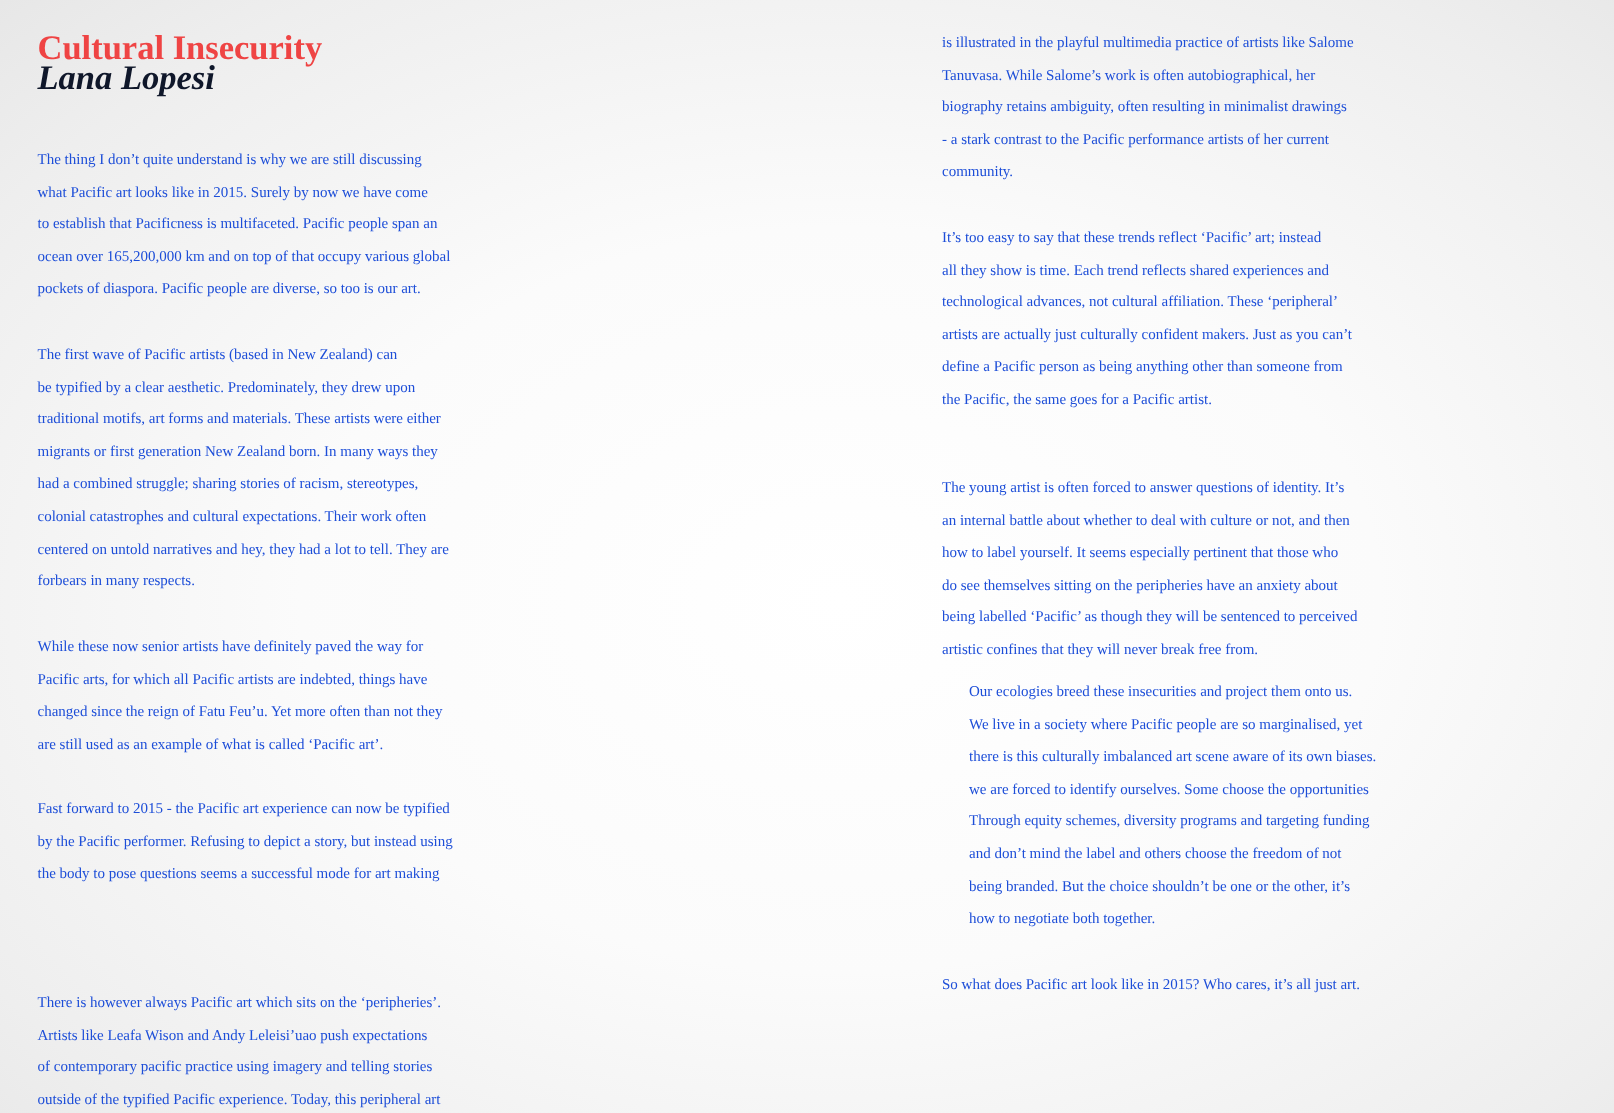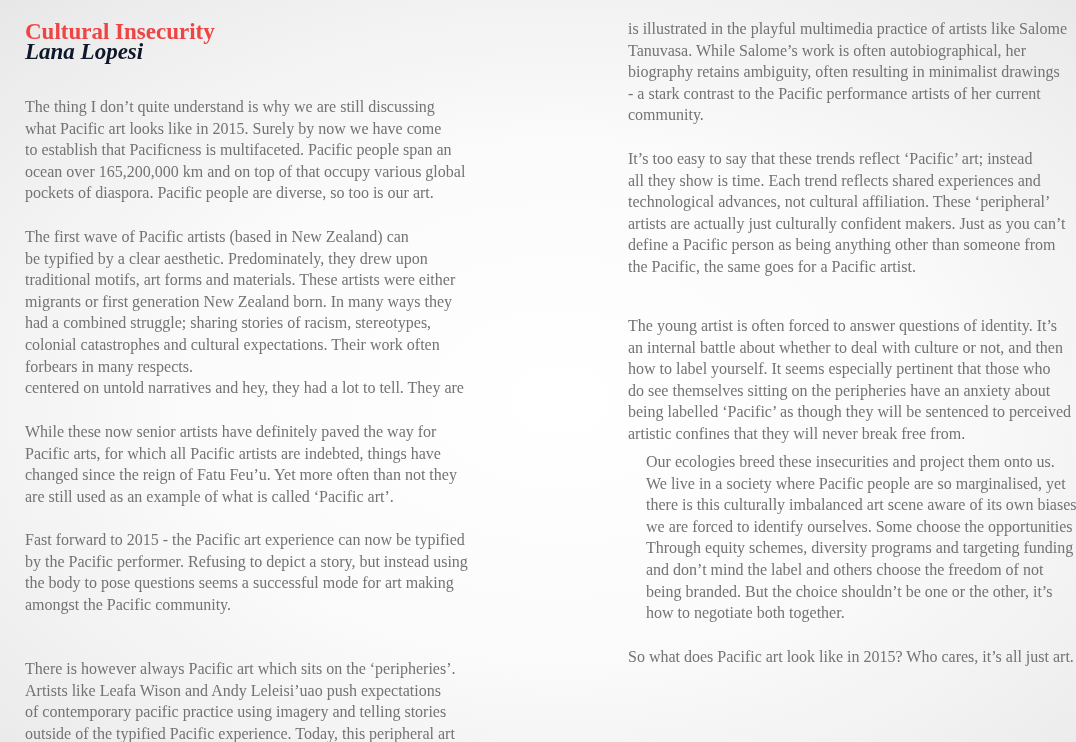--- a/index.html
+++ b/index.html
@@ -47,23 +47,23 @@
       font-family: "Liberation Serif", "DejaVu Serif", serif;
       font-style: italic;
       font-size: 23px;
       line-height: 28px;
       color: #0f172a;
       white-space: nowrap;
     }
     .para {
       position: absolute;
       margin: 0;
-      font-size: 16px;
+      font-size: 10px;
       line-height: 21.6px;
-      color: #737373;
+      color: #1d4ed8;
     }
     .para .line {
       display: block;
       white-space: nowrap;
     }
   </style>
 </head>
 <body>
 
 <h1 class="title">Cultural Insecurity</h1>
@@ -77,34 +77,33 @@
       <span class="line">ocean over 165,200,000 km and on top of that occupy various global</span>
       <span class="line">pockets of diaspora. Pacific people are diverse, so too is our art.</span>
     </p>
   <p class="para" style="left:0; top:226px;">
       <span class="line">The first wave of Pacific artists (based in New Zealand) can</span>
       <span class="line">be typified by a clear aesthetic. Predominately, they drew upon</span>
       <span class="line">traditional motifs, art forms and materials. These artists were either</span>
       <span class="line">migrants or first generation New Zealand born. In many ways they</span>
       <span class="line">had a combined struggle; sharing stories of racism, stereotypes,</span>
       <span class="line">colonial catastrophes and cultural expectations. Their work often</span>
+      <span class="line">centered on untold narratives and hey, they had a lot to tell. They are</span>
       <span class="line">forbears in many respects.</span>
-      <span class="line">centered on untold narratives and hey, they had a lot to tell. They are</span>
     </p>
   <p class="para" style="left:0; top:421px;">
       <span class="line">While these now senior artists have definitely paved the way for</span>
       <span class="line">Pacific arts, for which all Pacific artists are indebted, things have</span>
       <span class="line">changed since the reign of Fatu Feu’u. Yet more often than not they</span>
       <span class="line">are still used as an example of what is called ‘Pacific art’.</span>
     </p>
   <p class="para" style="left:0; top:529px;">
       <span class="line">Fast forward to 2015 - the Pacific art experience can now be typified</span>
       <span class="line">by the Pacific performer. Refusing to depict a story, but instead using</span>
       <span class="line">the body to pose questions seems a successful mode for art making</span>
-      <span class="line">amongst the Pacific community.</span>
     </p>
   <p class="para" style="left:0; top:658px;">
       <span class="line">There is however always Pacific art which sits on the ‘peripheries’.</span>
       <span class="line">Artists like Leafa Wison and Andy Leleisi’uao push expectations</span>
       <span class="line">of contemporary pacific practice using imagery and telling stories</span>
       <span class="line">outside of the typified Pacific experience. Today, this peripheral art</span>
     </p>
 </div>
 
 <div class="column col-right">

